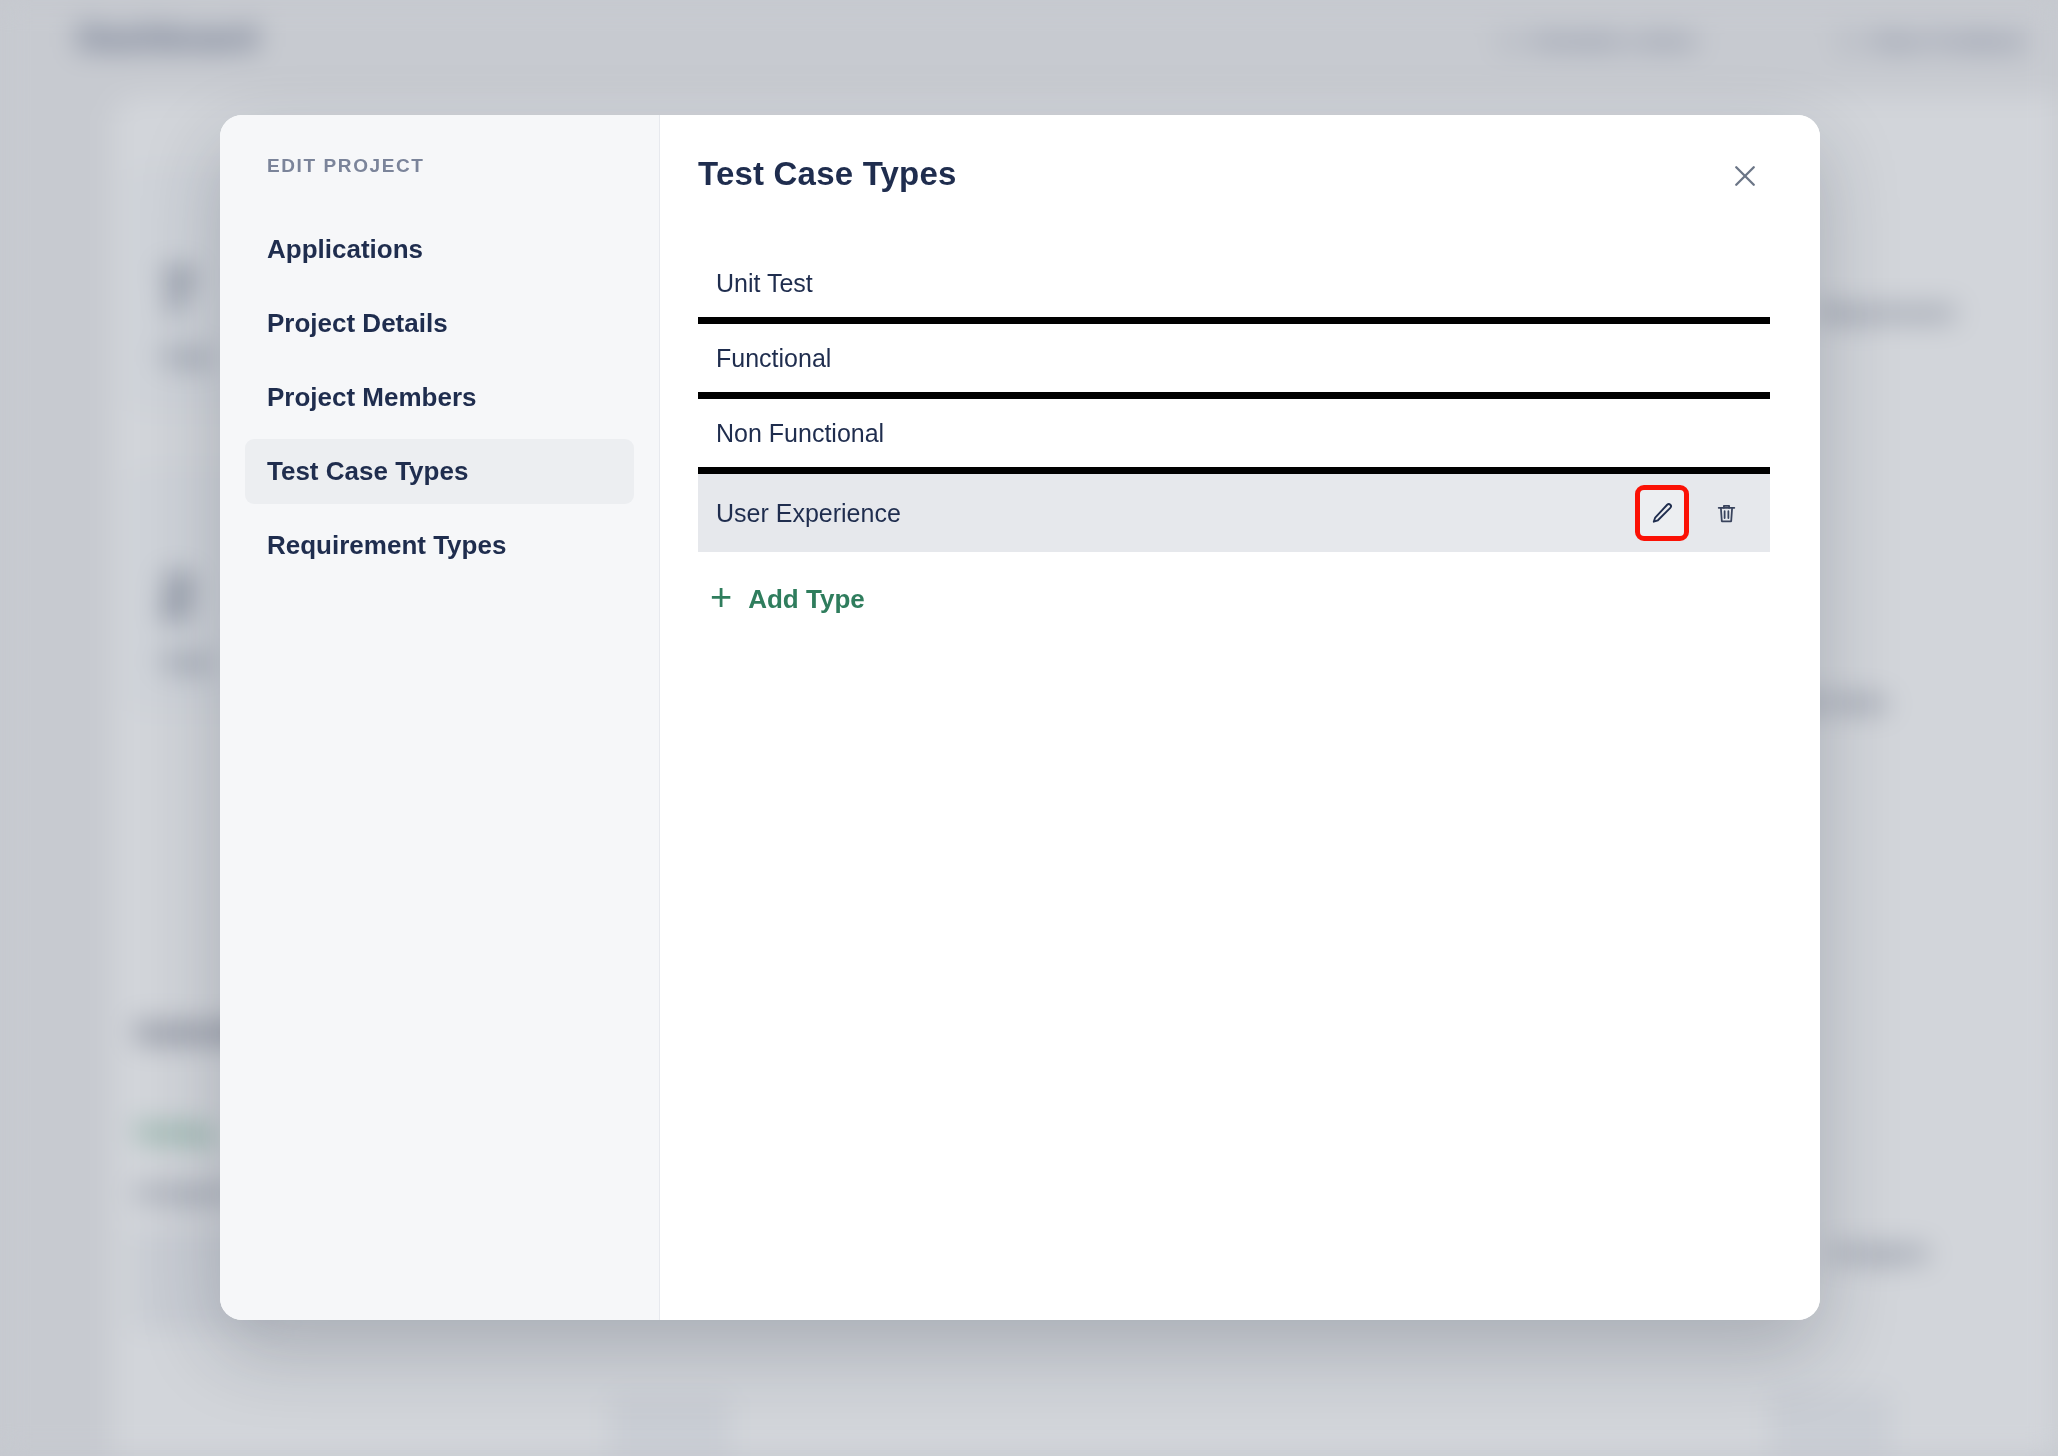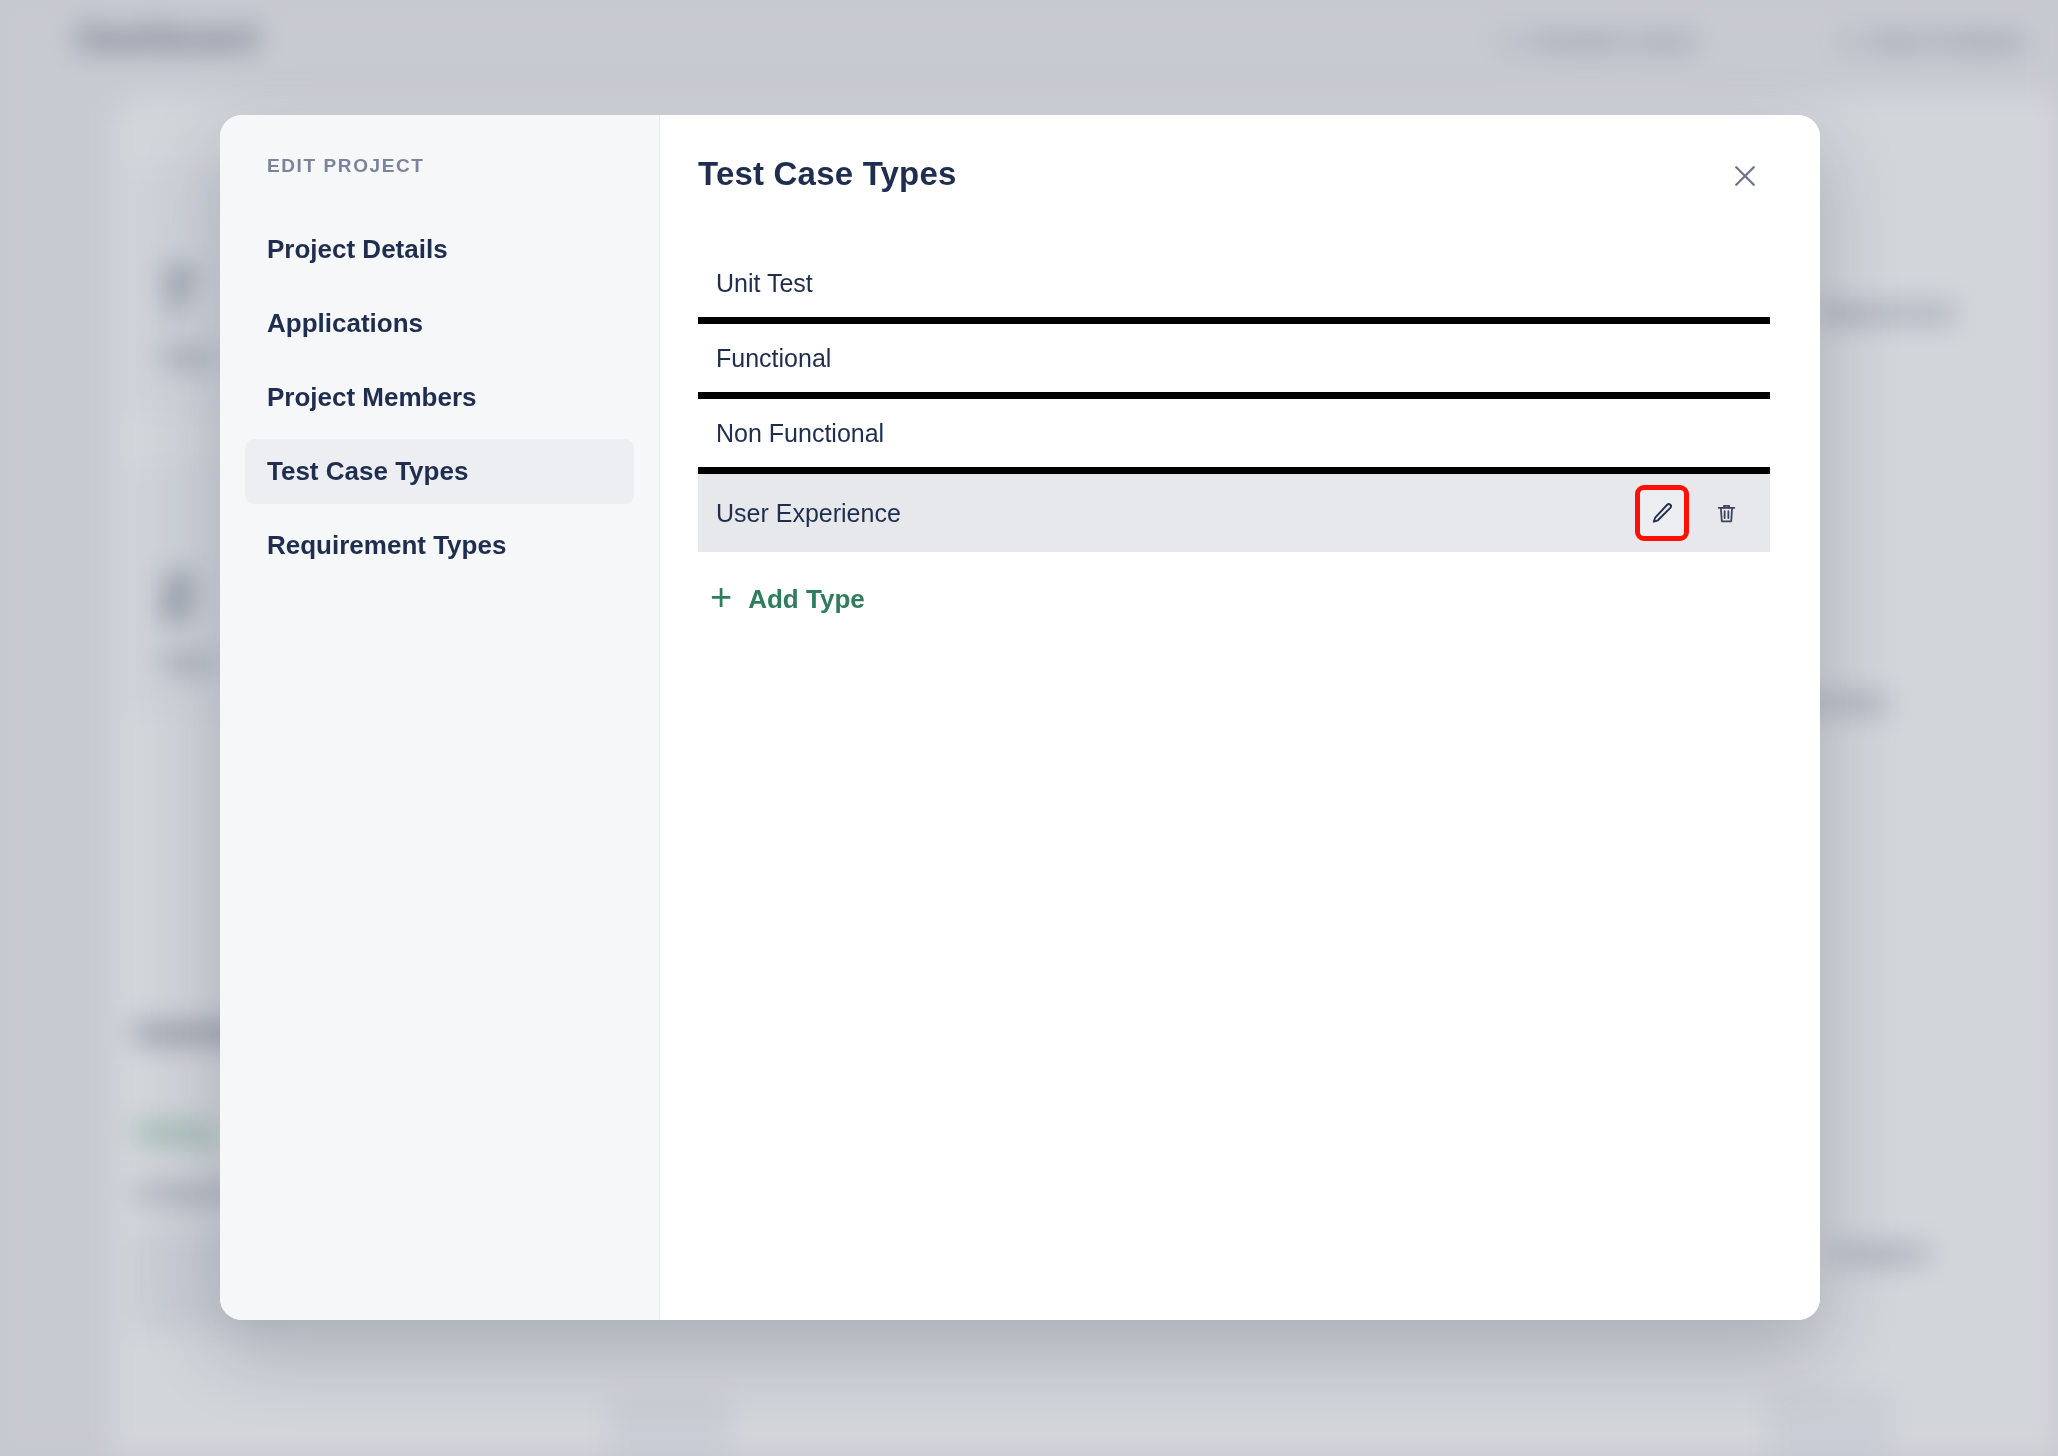--- a/index.html
+++ b/index.html
@@ -248,22 +248,22 @@
   <div class="bd-chip" style="left:610px; top:1395px; width:120px; height:70px;"></div>
   <div class="bd-chip" style="left:1770px; top:1390px; width:120px; height:70px;"></div>
 </div>
 
 <div id="modal">
 
   <aside id="sidebar">
     <div class="sidebar-kicker">EDIT PROJECT</div>
 
     <nav>
+      <div class="nav-item">Applications</div>
       <div class="nav-item">Project Details</div>
-      <div class="nav-item">Applications</div>
       <div class="nav-item">Project Members</div>
       <div class="nav-item active">Test Case Types</div>
       <div class="nav-item">Requirement Types</div>
     </nav>
   </aside>
 
   <section id="main">
 
     <div class="main-head">
       <div class="main-title">Test Case Types</div>

